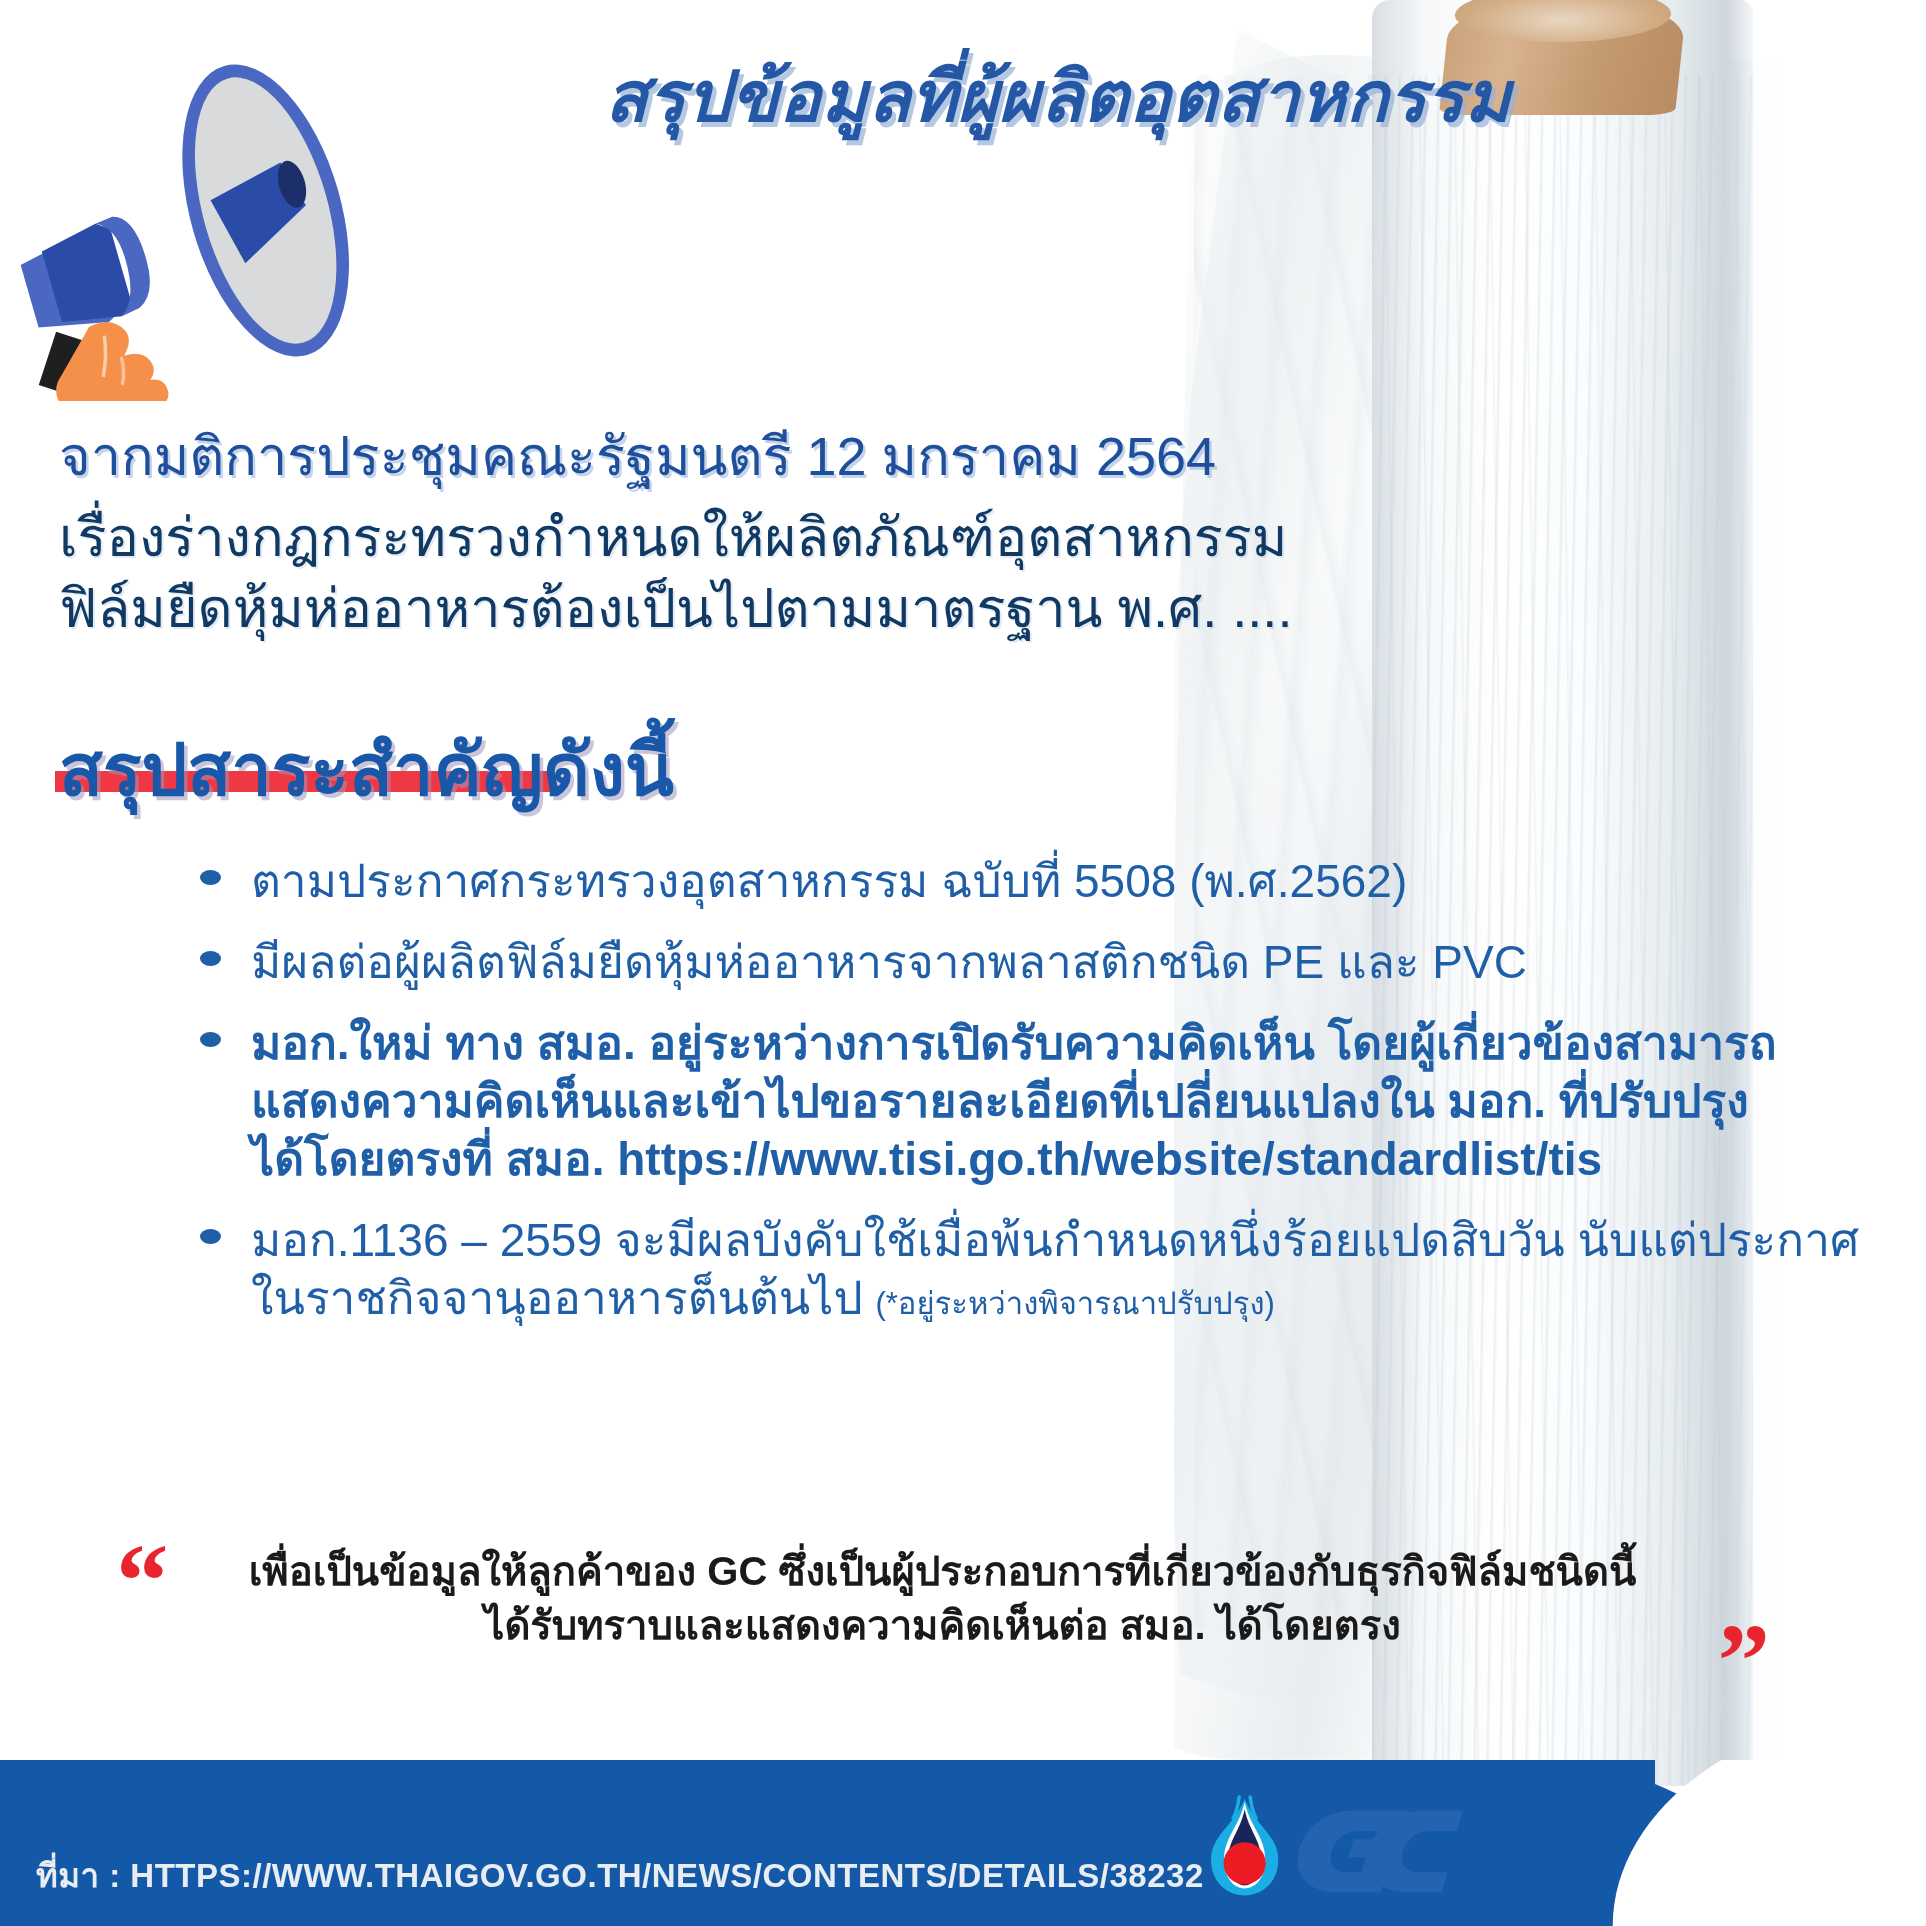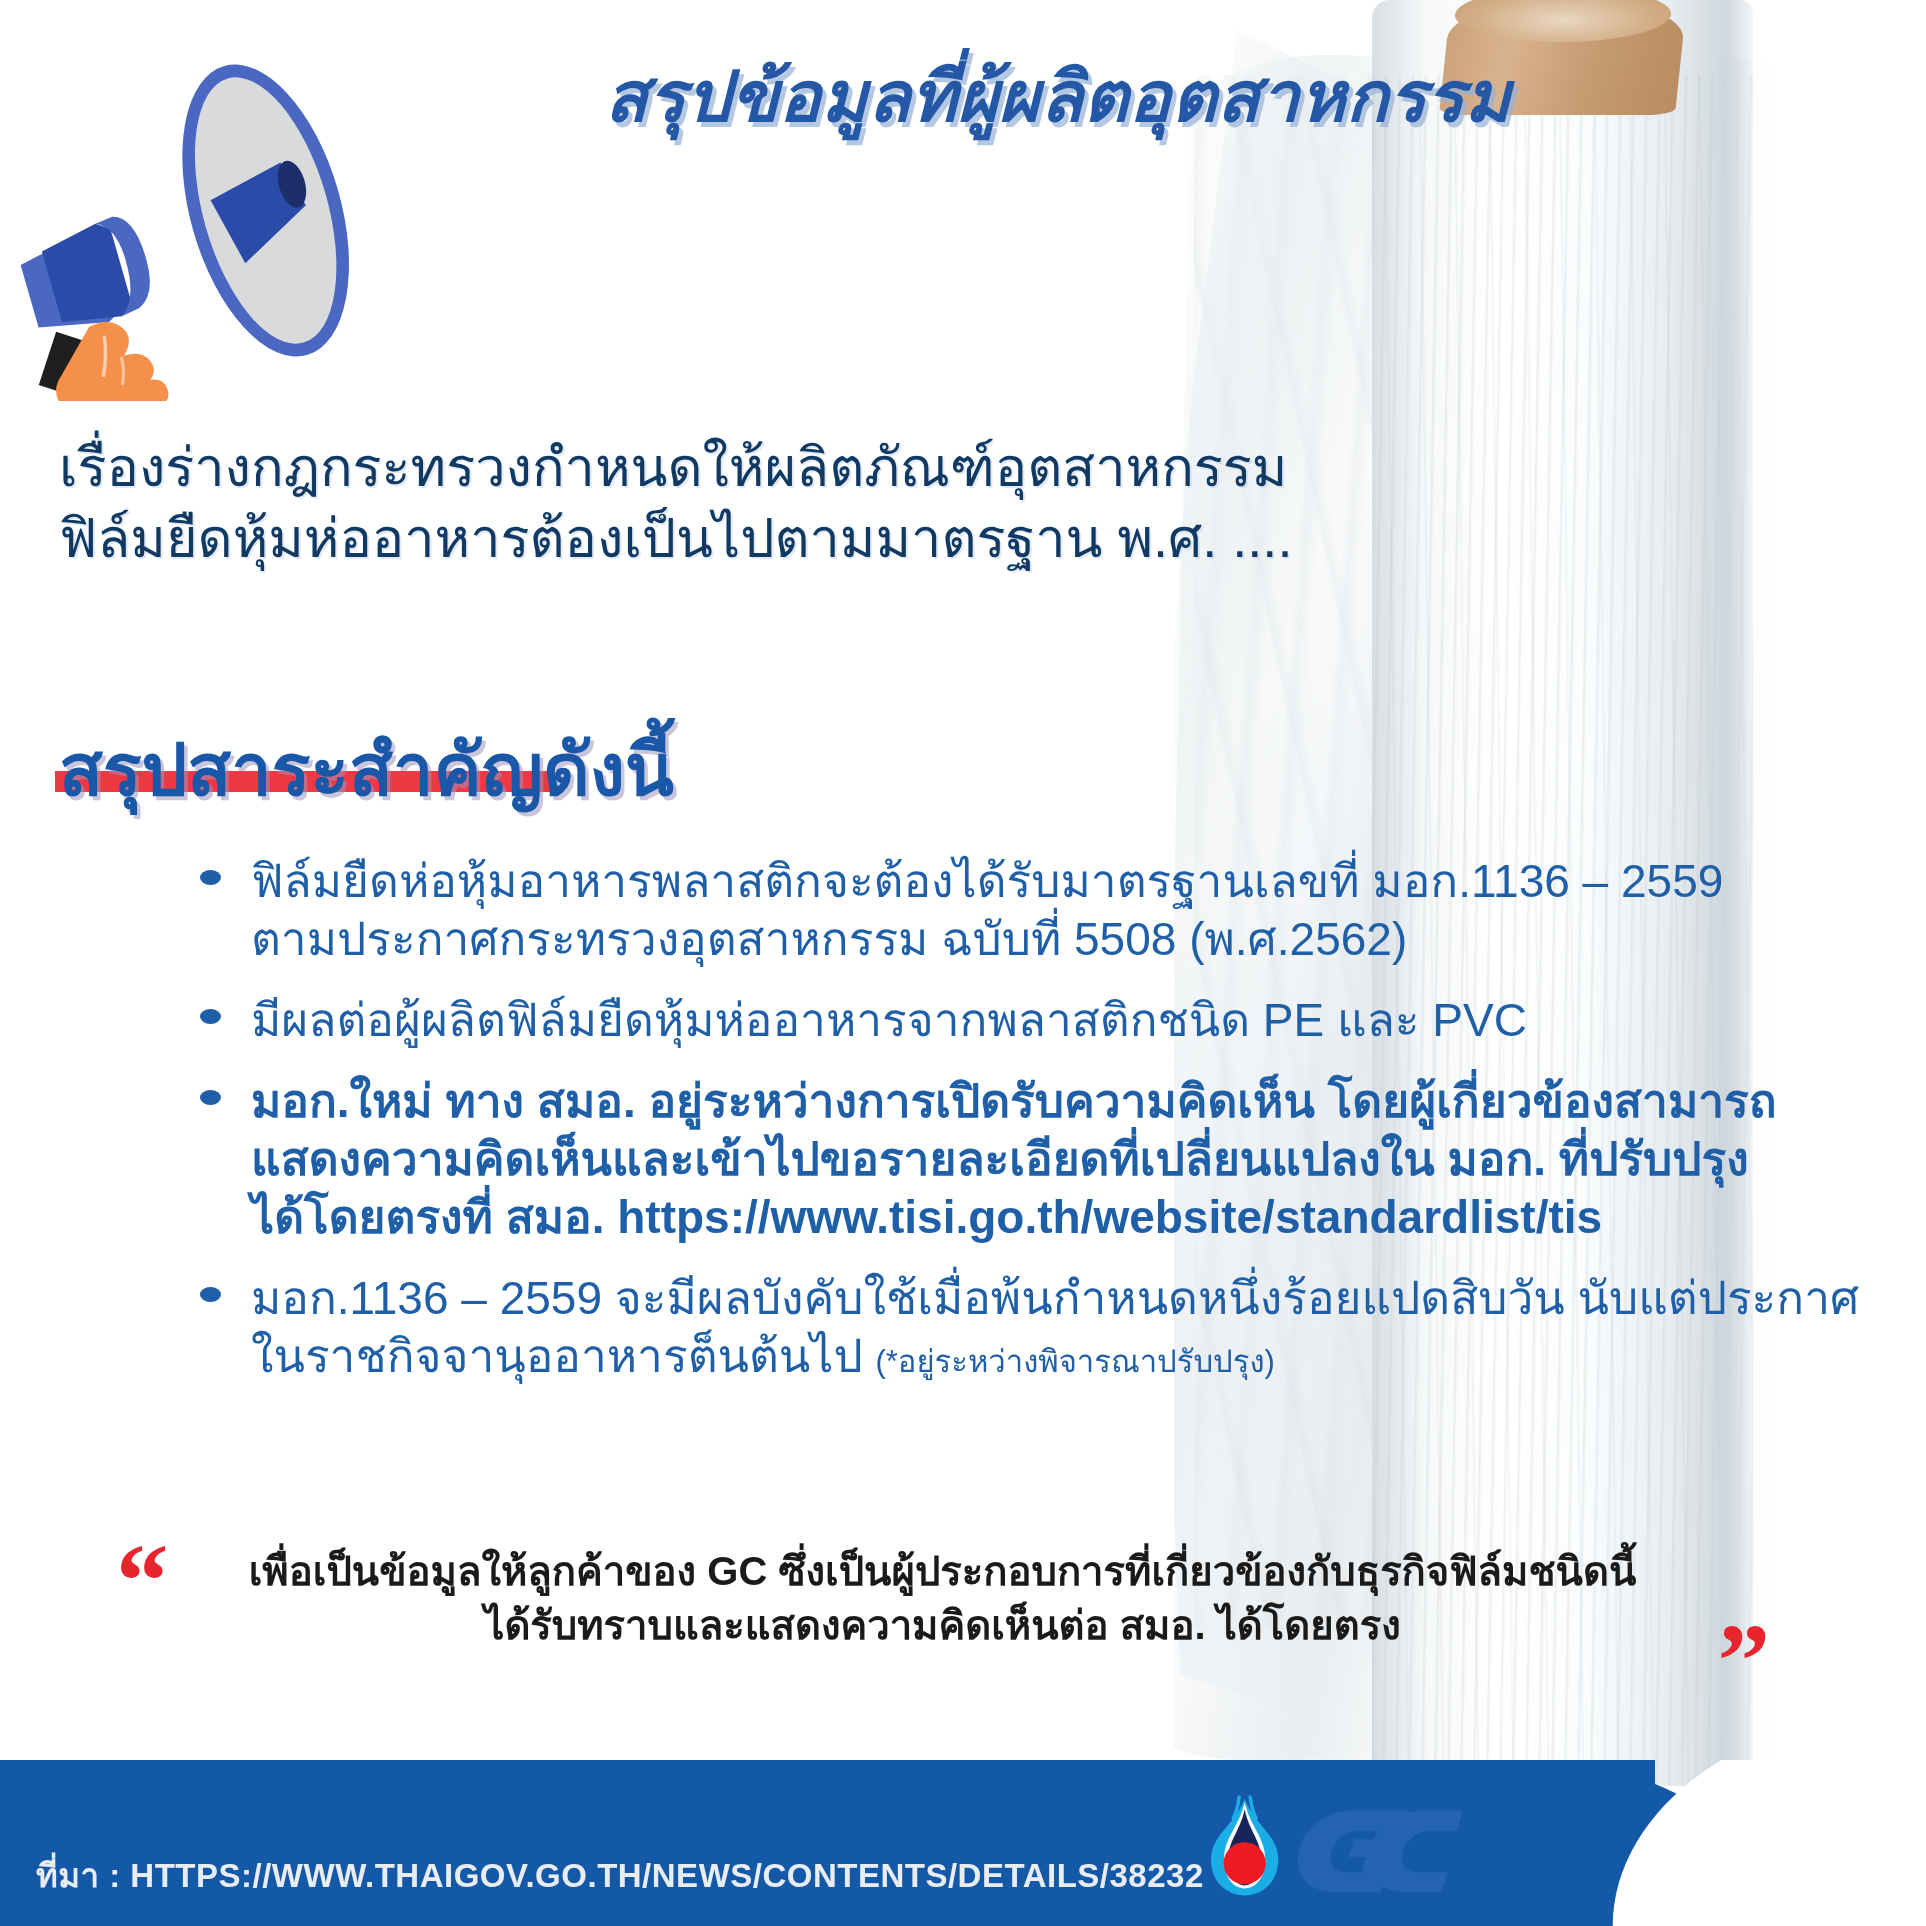--- a/index.html
+++ b/index.html
@@ -239,34 +239,34 @@
       <path d="M 232 672 q 8 28 2 56" stroke="#ffffff" stroke-width="7" fill="none" opacity=".45"></path>
     </g>
   </svg>
 </div>
 
 <div id="title-block">
   <div class="title-line">สรุปข้อมูลที่ผู้ผลิตอุตสาหกรรม</div>
 </div>
 
 <div id="intro">
+  <div class="intro-line-1">จากมติการประชุมคณะรัฐมนตรี 12 มกราคม 2564</div>
   <div class="intro-line-2">เรื่องร่างกฎกระทรวงกำหนดให้ผลิตภัณฑ์อุตสาหกรรม</div>
   <div class="intro-line-3">ฟิล์มยืดหุ้มห่ออาหารต้องเป็นไปตามมาตรฐาน พ.ศ. ....</div>
 </div>
 
 <div id="section-heading">
   <div class="sh-bar"></div>
   <div class="sh-text">สรุปสาระสำคัญดังนี้</div>
 </div>
 
 <div id="bullets">
 
   <div class="bullet-item">
     <span class="bullet-dot"></span>
-    <div class="bl">ฟิล์มยืดห่อหุ้มอาหารพลาสติกจะต้องได้รับมาตรฐานเลขที่ มอก.1136 – 2559</div>
     <div class="bl">ตามประกาศกระทรวงอุตสาหกรรม ฉบับที่ 5508 (พ.ศ.2562)</div>
   </div>
 
   <div class="bullet-item">
     <span class="bullet-dot"></span>
     <div class="bl">มีผลต่อผู้ผลิตฟิล์มยืดหุ้มห่ออาหารจากพลาสติกชนิด PE และ PVC</div>
   </div>
 
   <div class="bullet-item">
     <span class="bullet-dot"></span>

